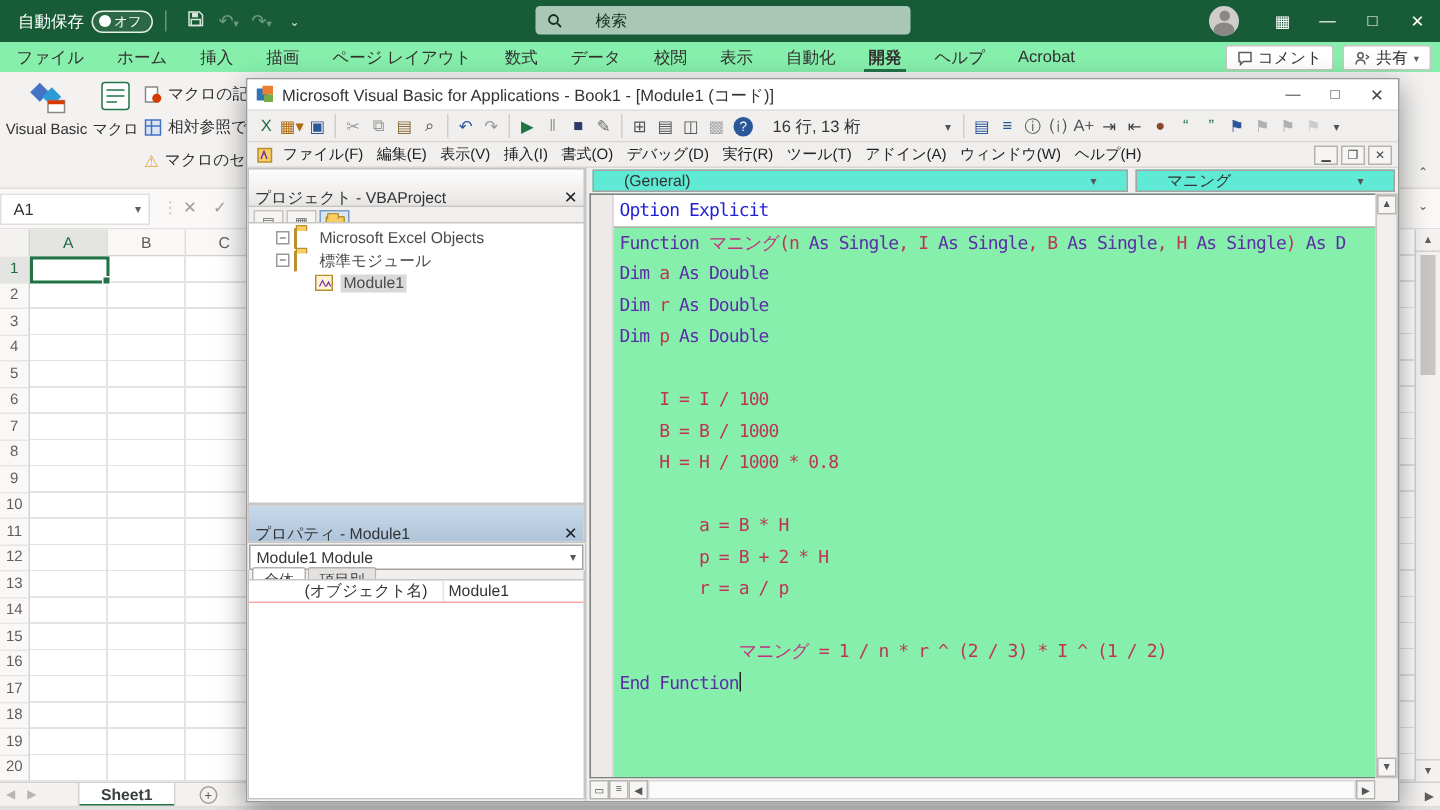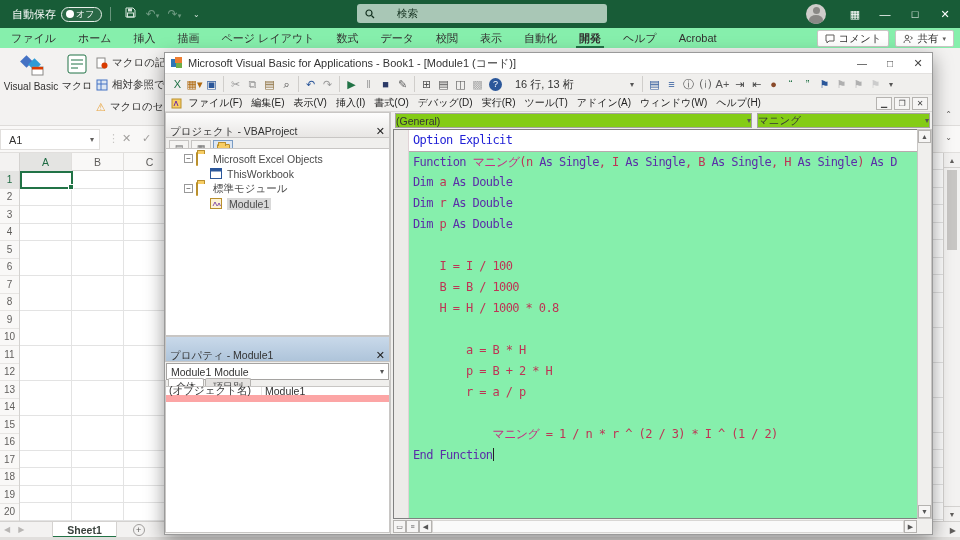--- a/index.html
+++ b/index.html
@@ -103,28 +103,28 @@
 .folder { width:13px; height:9px; background:#f7cd64; border:1px solid #b98f2d; border-radius:1px; position:relative; margin-top:2px; }
 .folder:before { content:""; position:absolute; left:0; top:-3px; width:6px; height:3px; background:#f7cd64; border:1px solid #b98f2d; border-bottom:none; border-radius:1px 1px 0 0; }
 
 
 .prop-select { height:17px; margin:1px 1px 0 1px; background:#fff; border:1px solid #a5a3a1; display:flex; align-items:center; font-size:10.5px; color:#333; padding:0 4px; }
 .prop-select .chev { margin-left:auto; font-size:8px; color:#555; }
 .prop-tabs { height:15px; display:flex; align-items:flex-end; padding-left:2px; font-size:10px; color:#444; background:#f0efed; border-left:1px solid #c8c6c4; border-right:1px solid #c8c6c4; }
 .ptab { padding:1px 7px; border:1px solid #b5b3b0; border-bottom:none; background:#e4e2e0; margin-right:1px; border-radius:2px 2px 0 0; }
 .ptab.active { background:#fff;text-align:center; }
 .prop-grid { position:absolute; left:0; top:50px; right:0; bottom:1px; background:#fff; border:1px solid #c8c6c4; font-size:10.5px; color:#333; }
-.prow { height:15px; display:flex; border-bottom:7px solid #fca5a5; }
+.prow { height:15px; display:flex; border-bottom:1px solid #fca5a5;padding-left:34px; }
 .prow .k { width:96px; border-right:1px solid #e5e3e1; padding:0 3px; display:flex; align-items:center; }
 .prow .v { flex:1; padding:0 3px; display:flex; align-items:center; }
 
 
 .codepane { position:absolute; left:228px; top:0; right:0; bottom:0; background:#f0efed; }
 .dd-row { height:17px; display:flex; gap:5px; padding:0 2px; align-items:center; }
-.dd { height:15px; background:#84cc16; border:1px solid #a5a3a1; display:flex; align-items:center; font-size:10.5px; color:#333; padding:0 0; }
+.dd { height:15px; background:#5eead4; border:1px solid #a5a3a1; display:flex; align-items:center; font-size:10.5px; color:#333; padding:0 20px; }
 .dd .chev { margin-left:auto; font-size:8px; color:#555; }
 .dd1 { width:357px; }
 .dd2 { flex:1; }
 .codearea { position:absolute; left:0; top:17px; right:15px; bottom:15px; background:#86efac; border:1px solid #808080; border-right:none; overflow:hidden; }
 .codemargin { position:absolute; left:0; top:0; width:15px; bottom:0; background:#edebe9; border-right:1px solid #e0d2d6; z-index:2; }
 .codelines { position:absolute; left:15px; top:0; right:0; bottom:0; font-family:"DejaVu Sans Mono",monospace; font-size:12px; letter-spacing:-0.6px; white-space:pre; }
 .cline { height:21px; line-height:21px; padding-left:4px; }
 .cline.white { background:#fff; }
 .cline.sep { border-top:1px solid #b9a9ae; }
 .caret { display:inline-block; width:1px; height:13px; background:#222; vertical-align:-2px; }
@@ -413,28 +413,20 @@
             <span class="ptb-btn hl">
                 <span class="folder" style="margin-top:0;"></span>
               </span>
           </div>
           <div class="tree" id="tree">
               <div class="trow" style="padding-left: 18px;">
                 <span class="texp">−</span>
                 <span class="tico"><span class="folder"></span></span>
                 <span class="tlabel">Microsoft Excel Objects</span>
               </div>
-              <div class="trow" style="padding-left: 32px;">
-                <span style="width: 12px; flex: 0 0 auto;"></span>
-                <span class="tico"><svg width="12" height="11">
-                    <rect x="0.5" y="0.5" width="11" height="10" fill="#fff" stroke="#2b579a"></rect>
-                    <rect x="0.5" y="0.5" width="11" height="3" fill="#2b579a"></rect>
-                  </svg></span>
-                <span class="tlabel">ThisWorkbook</span>
-              </div>
               <div class="trow" style="padding-left: 18px;">
                 <span class="texp">−</span>
                 <span class="tico"><span class="folder"></span></span>
                 <span class="tlabel">標準モジュール</span>
               </div>
               <div class="trow" style="padding-left: 32px;">
                 <span style="width: 12px; flex: 0 0 auto;"></span>
                 <span class="tico"><svg width="12" height="11">
                     <rect x="0.5" y="0.5" width="11" height="10" fill="#fdf3d7" stroke="#b98f2d"></rect>
                     <path d="M3 8l2-4 2 4M7.5 8l1.5-3 1.5 3" fill="none" stroke="#7030a0" stroke-width="0.8"></path>

